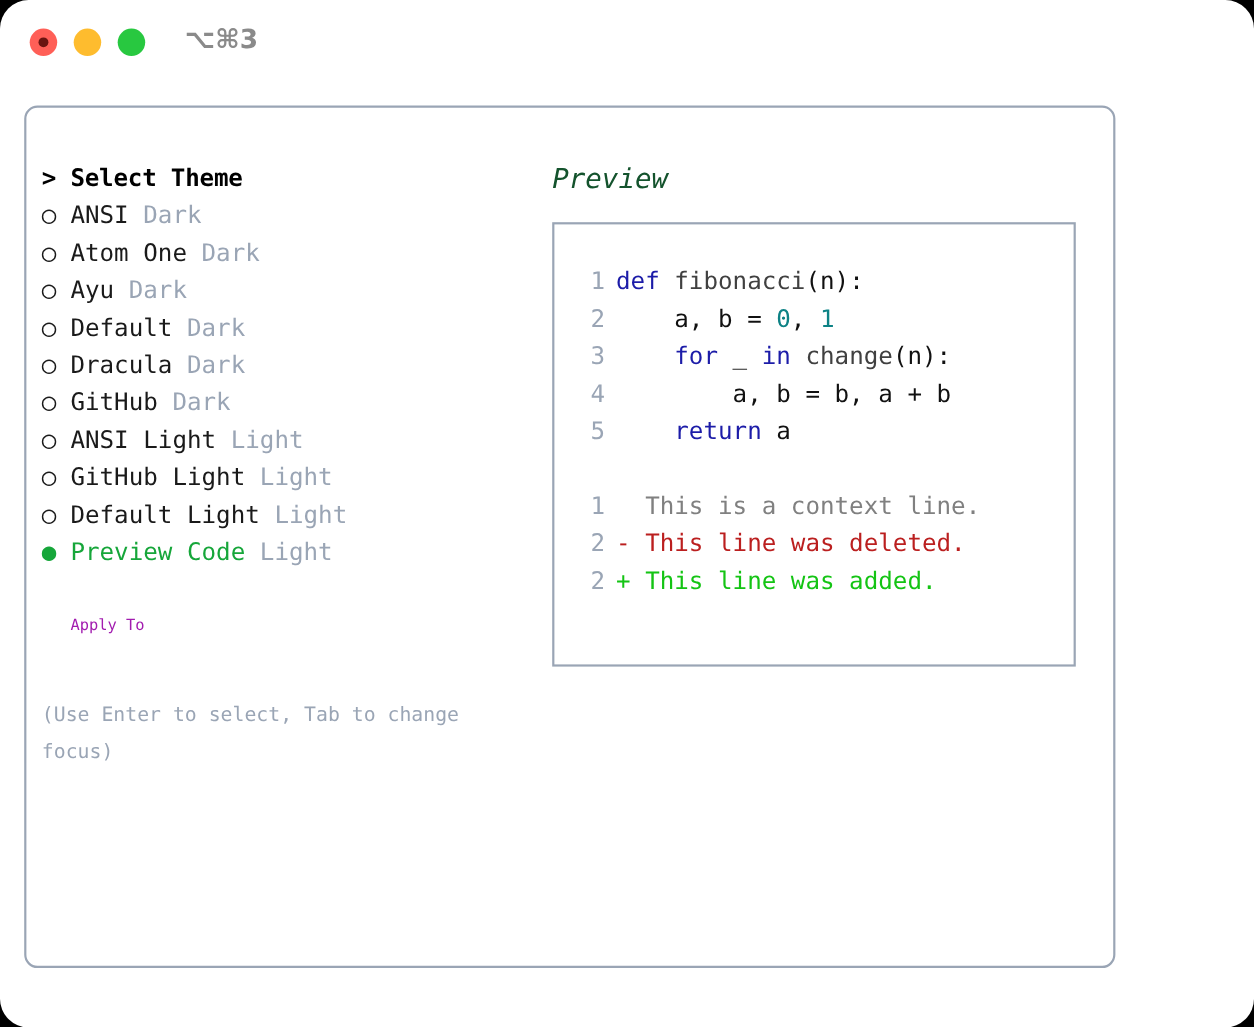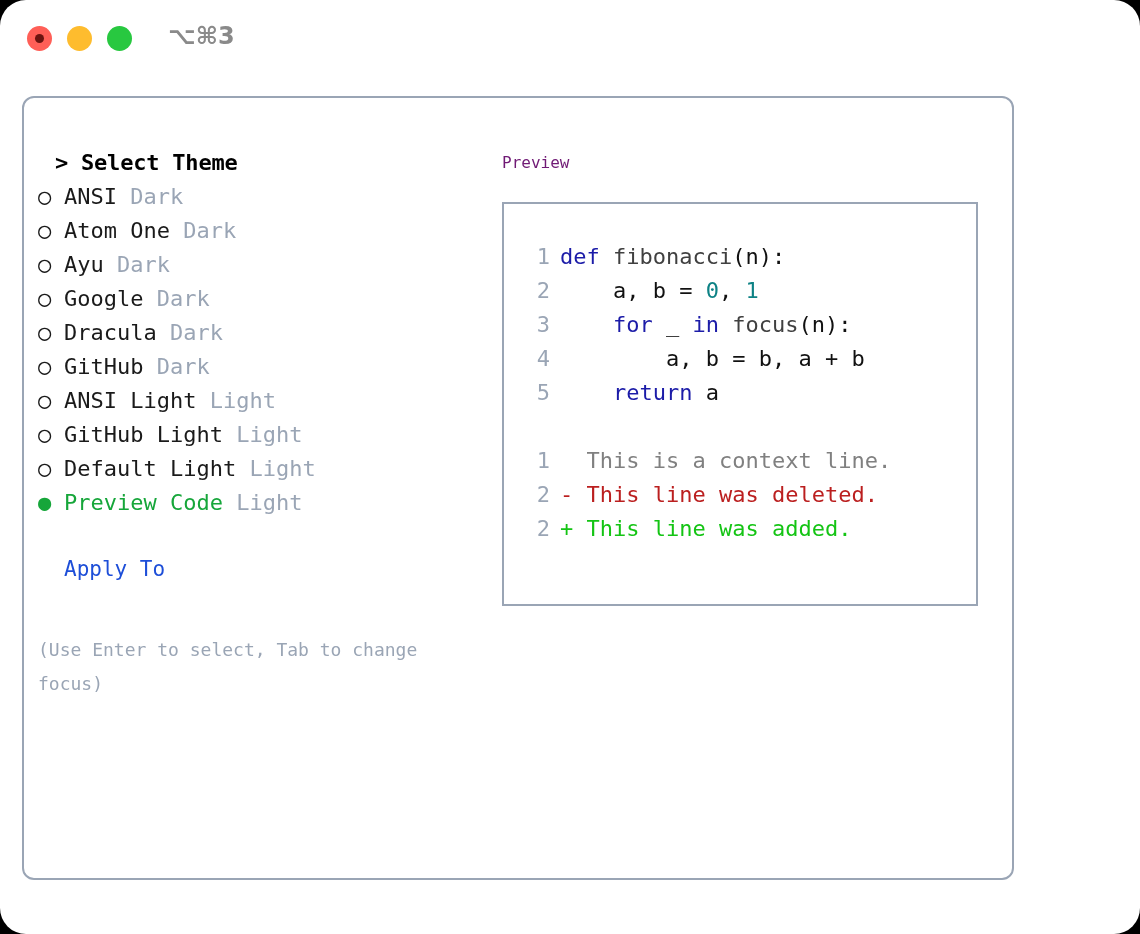--- a/index.html
+++ b/index.html
@@ -107,36 +107,35 @@
   }
   .row .marker {
     display: inline-block;
     width: 26px;
     font-size: 22px;
   }
   .header-row {
     font-weight: bold;
     color: #000000;
     letter-spacing: -0.2px;
-    margin-left: 17px;
   }
   .header-row .marker { font-weight: bold; }
 
   .row.selected { color: #16a63a; }
   .row.selected .marker { color: #16a63a; }
 
   .suffix {
     color: #9aa5b5;
   }
 
   .section-title {
     height: 34px;
     line-height: 34px;
-    font-size: 21px;
-    color: #1d4ed8;
+    font-size: 14px;
+    color: #a21caf;
     padding-left: 26px;
     white-space: nowrap;
   }
 
   .spacer-sm { height: 32px; }
   .spacer-md { height: 34px; }
 
   .hint {
     font-size: 18px;
     line-height: 34px;
@@ -147,25 +146,26 @@
   }
 
   
   .right-col {
     position: absolute;
     left: 478px;
     top: 48px;
     width: 500px;
   }
   .preview-label {
-    font-size: 16px;
-    line-height: 34px;
-    color: #701a75;
+    font-size: 25px;
+    line-height: 34px;
+    color: #14532d;
     margin-bottom: 22px;
     white-space: nowrap;
+    font-style: italic;
   }
   .preview-box {
     box-sizing: border-box;
     width: 476px;
     height: 404px;
     border: 2px solid #9aa5b5;
     background: #ffffff;
     padding: 36px 18px 18px 18px;
   }
   .code-line {
@@ -210,21 +210,21 @@
       <div class="left-col">
 
         <div class="row header-row">
           <span class="marker">&gt;</span><span>Select Theme</span>
         </div>
 
         <div id="theme-list">
             <div class="row"><span class="marker">○</span><span>ANSI</span><span class="suffix"> Dark</span></div>
             <div class="row"><span class="marker">○</span><span>Atom One</span><span class="suffix"> Dark</span></div>
             <div class="row"><span class="marker">○</span><span>Ayu</span><span class="suffix"> Dark</span></div>
-            <div class="row"><span class="marker">○</span><span>Google</span><span class="suffix"> Dark</span></div>
+            <div class="row"><span class="marker">○</span><span>Default</span><span class="suffix"> Dark</span></div>
             <div class="row"><span class="marker">○</span><span>Dracula</span><span class="suffix"> Dark</span></div>
             <div class="row"><span class="marker">○</span><span>GitHub</span><span class="suffix"> Dark</span></div>
             <div class="row"><span class="marker">○</span><span>ANSI Light</span><span class="suffix"> Light</span></div>
             <div class="row"><span class="marker">○</span><span>GitHub Light</span><span class="suffix"> Light</span></div>
             <div class="row"><span class="marker">○</span><span>Default Light</span><span class="suffix"> Light</span></div>
             <div class="row selected"><span class="marker">●</span><span>Preview Code</span><span class="suffix"> Light</span></div>
           </div>
 
         <div class="spacer-sm"></div>
 
@@ -235,21 +235,21 @@
 
         <div class="hint">(Use Enter to select, Tab to change focus)</div>
       </div>
 
       <div class="right-col">
         <div class="preview-label">Preview</div>
         <div class="preview-box">
           <div id="code-block">
               <div class="code-line"><span class="ln">1</span><span class="kw">def </span><span class="fn">fibonacci</span><span class="pln">(n):</span></div>
               <div class="code-line"><span class="ln">2</span><span class="pln">    a, b = </span><span class="num">0</span><span class="pln">, </span><span class="num">1</span></div>
-              <div class="code-line"><span class="ln">3</span><span class="pln">    </span><span class="kw">for</span><span class="pln"> _ </span><span class="kw">in</span><span class="pln"> </span><span class="fn">focus</span><span class="pln">(n):</span></div>
+              <div class="code-line"><span class="ln">3</span><span class="pln">    </span><span class="kw">for</span><span class="pln"> _ </span><span class="kw">in</span><span class="pln"> </span><span class="fn">change</span><span class="pln">(n):</span></div>
               <div class="code-line"><span class="ln">4</span><span class="pln">        a, b = b, a + b</span></div>
               <div class="code-line"><span class="ln">5</span><span class="pln">    </span><span class="kw">return</span><span class="pln"> a</span></div>
             </div>
           <div class="gap"></div>
           <div id="diff-block">
               <div class="code-line"><span class="ln">1</span><span class="ctx"> </span><span class="ctx"> This is a context line.</span></div>
               <div class="code-line"><span class="ln">2</span><span class="del">-</span><span class="del"> This line was deleted.</span></div>
               <div class="code-line"><span class="ln">2</span><span class="add">+</span><span class="add"> This line was added.</span></div>
             </div>
         </div>

